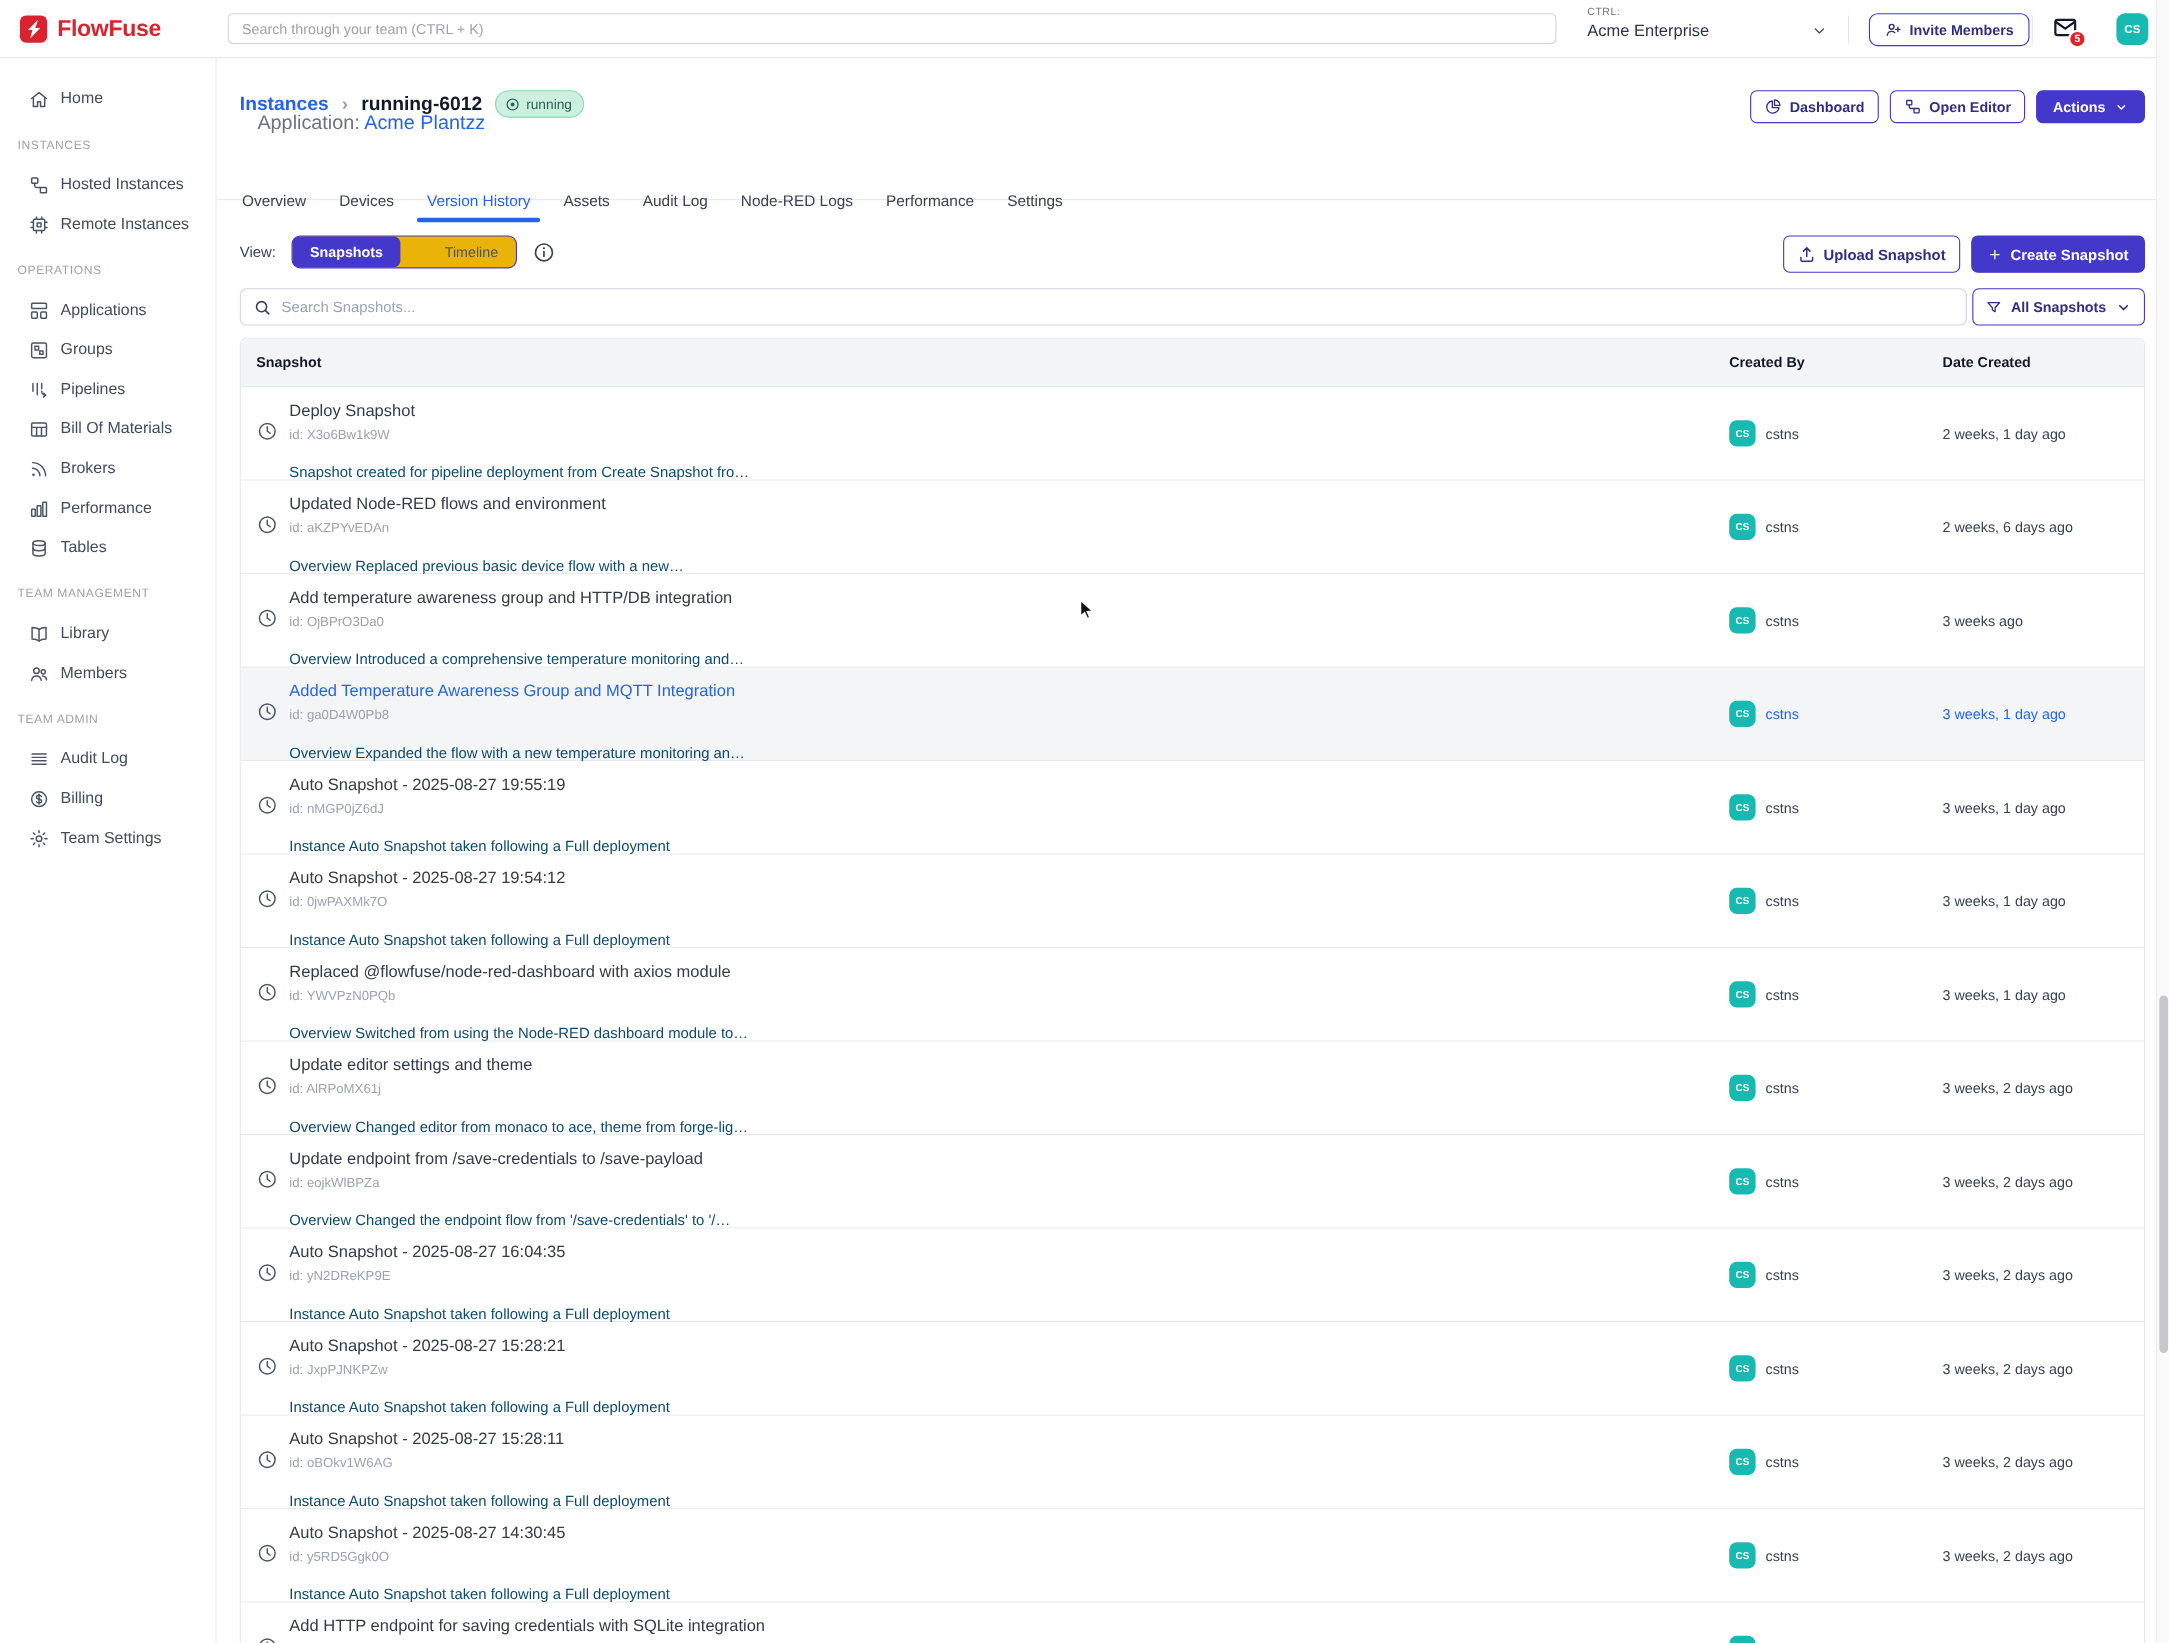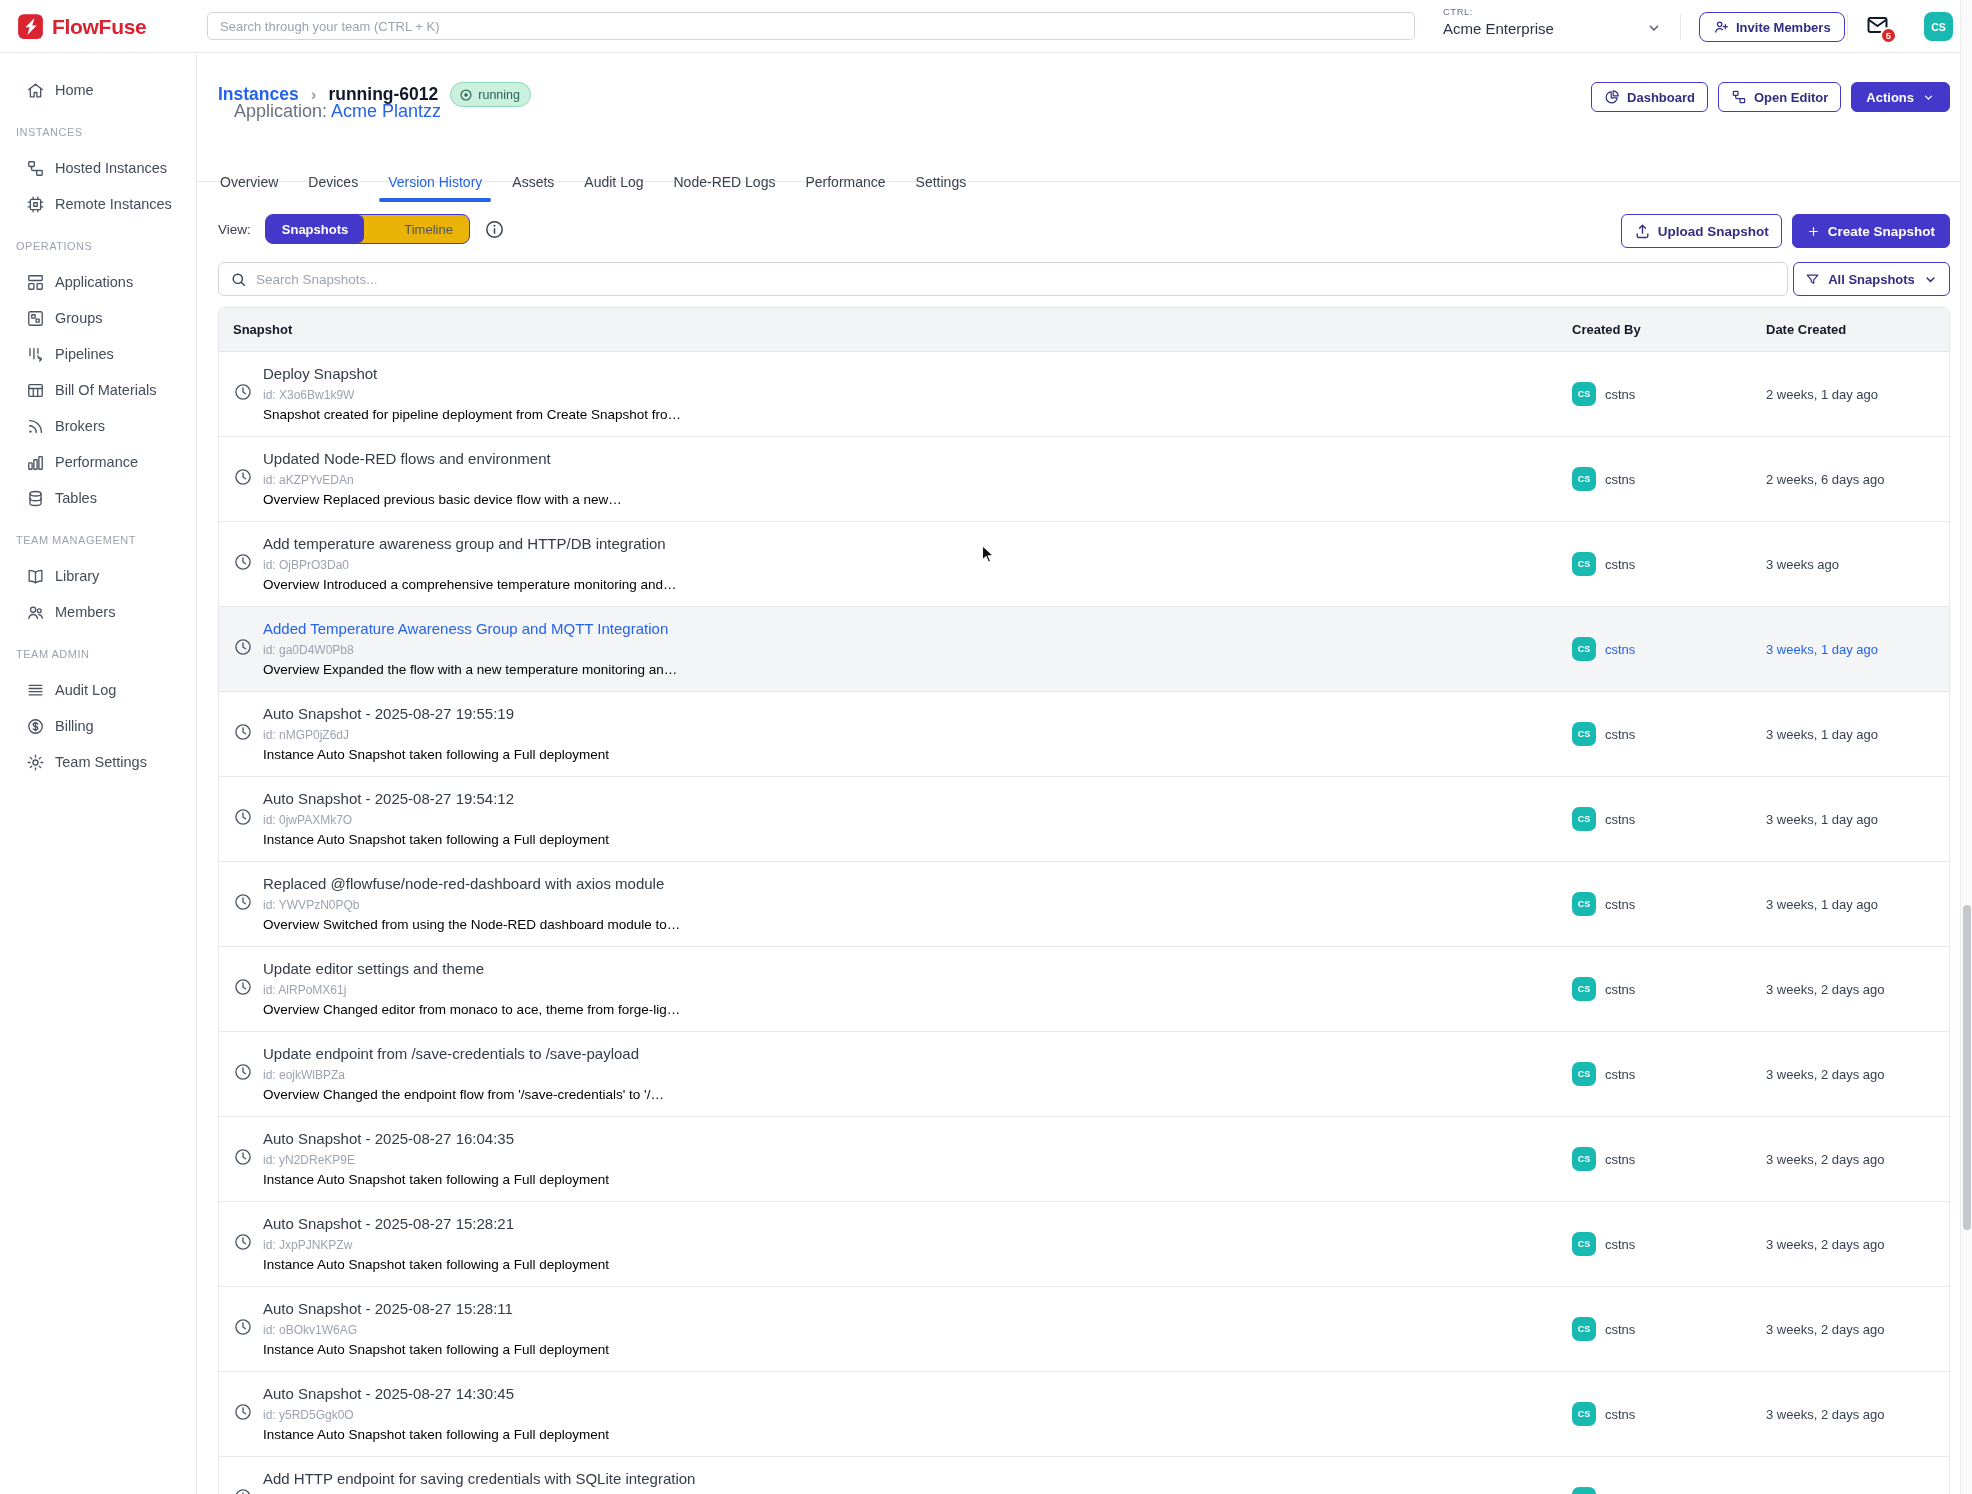--- a/index.html
+++ b/index.html
@@ -106,21 +106,21 @@
   .th { position:absolute; top:0; height:44px; line-height:44px; font-size:13px; font-weight:700; color:#111827; }
   .th-snapshot { left:14px; }
   .th-created { left:1353px; }
   .th-date { left:1547px; }
   .trow { position:relative; height:85px; border-bottom:1px solid #e5e7eb; background:#fff; cursor:pointer; }
   .trow.highlighted { background:#f3f5f7; }
   .row-clock { position:absolute; left:14px; top:30px; width:20px; height:20px; color:#4b5563; }
   .row-title { position:absolute; left:44px; top:13px; font-size:15px; color:#333b46; font-weight:500; }
   .trow.highlighted .row-title { color:#2563eb; }
   .row-id { position:absolute; left:44px; top:36px; font-size:12px; color:#9ca3af; }
-  .row-desc { position:absolute; left:44px; top:55px; font-size:13.5px; color:#000000; }
+  .row-desc { position:absolute; left:44px; top:70px; font-size:13.5px; color:#0c4a6e; }
   .row-creator { position:absolute; left:1353px; top:30px; display:flex; align-items:center; gap:9px; }
   .row-avatar { width:24px; height:24px; border-radius:7px; background:#17b9b0; color:#fff;
     font-size:9px; font-weight:700; display:flex; align-items:center; justify-content:center; }
   .row-creator-name { font-size:13px; color:#374151; }
   .trow.highlighted .row-creator-name { color:#2563eb; }
   .row-date { position:absolute; left:1547px; top:35px; font-size:13px; color:#374151; }
   .trow.highlighted .row-date { color:#2563eb; }
 
   
   .scroll-track { position:absolute; right:0; top:0; width:12px; height:1494px; background:#fafafa;

